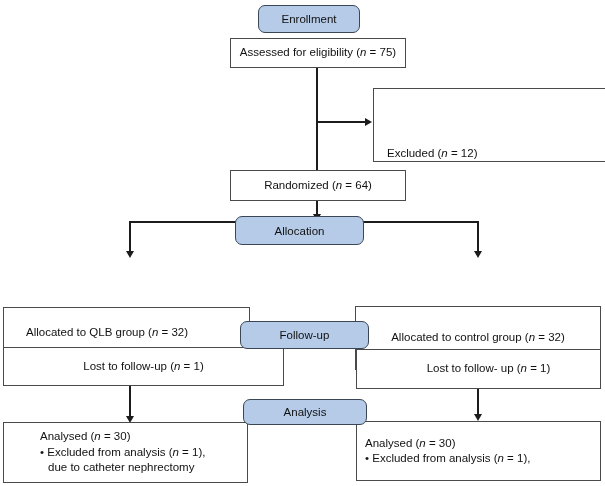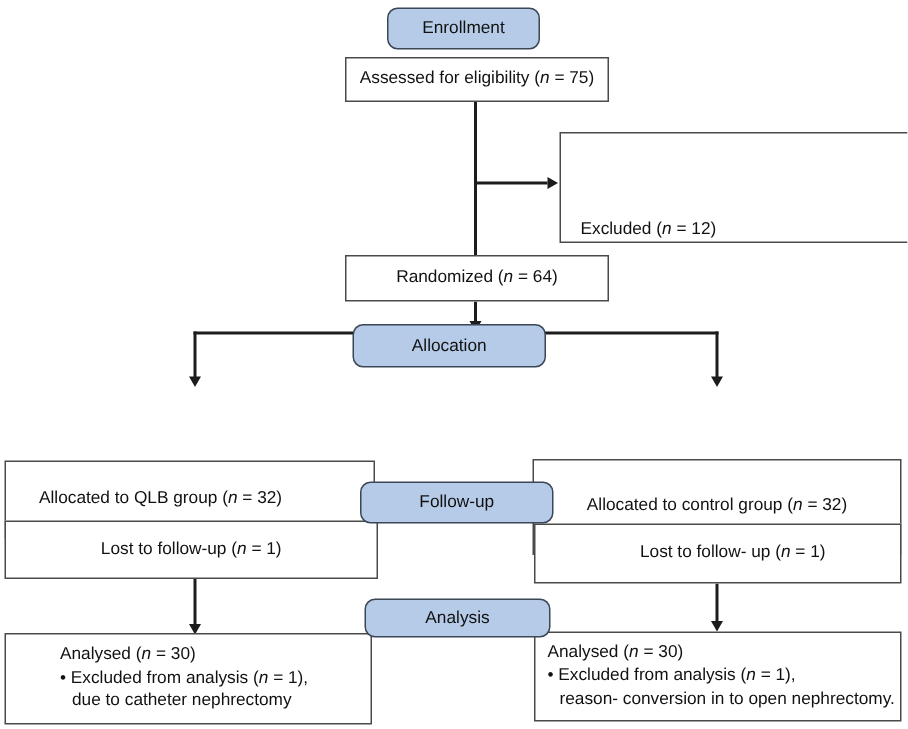--- a/index.html
+++ b/index.html
@@ -114,37 +114,36 @@
   <div class="box" style="left:3px;top:259px;width:247px;height:52px;margin-top:48px;">
     <div style="padding-left:22px;">
       <div>Allocated to QLB group (<i>n</i> = 32)</div>
     </div>
   </div>
 
   <div class="box center" style="left:355px;top:259px;width:246px;height:64px;margin-top:47px;">
     <div>Allocated to control group (<i>n</i> = 32)</div>
   </div>
 
-  <div class="box center" style="left:3px;top:347px;width:249px;height:39px;">
+  <div class="box center" style="left:3px;top:347px;width:281px;height:39px;">
     <div>Lost to follow-up (<i>n</i> = 1)</div>
   </div>
 
   <div class="box center" style="left:356px;top:349px;width:245px;height:40px;padding-left:20px;">
     <div>Lost to follow- up (<i>n</i> = 1)</div>
   </div>
 
   <div class="box" style="left:3px;top:422px;width:245px;height:61px;">
     <div style="padding-left:36px;">
       <div>Analysed (<i>n</i> = 30)</div>
       <div>• Excluded from analysis (<i>n</i> = 1),</div>
       <div class="cont">due to catheter nephrectomy</div>
     </div>
   </div>
 
   <div class="box" style="left:356px;top:421px;width:245px;height:60px;">
     <div style="padding-left:8px;">
       <div>Analysed (<i>n</i> = 30)</div>
       <div>• Excluded from analysis (<i>n</i> = 1),</div>
-      <div class="cont">reason- conversion in to open nephrectomy.</div>
     </div>
   </div>
 
 </div>
 
 </body></html>

